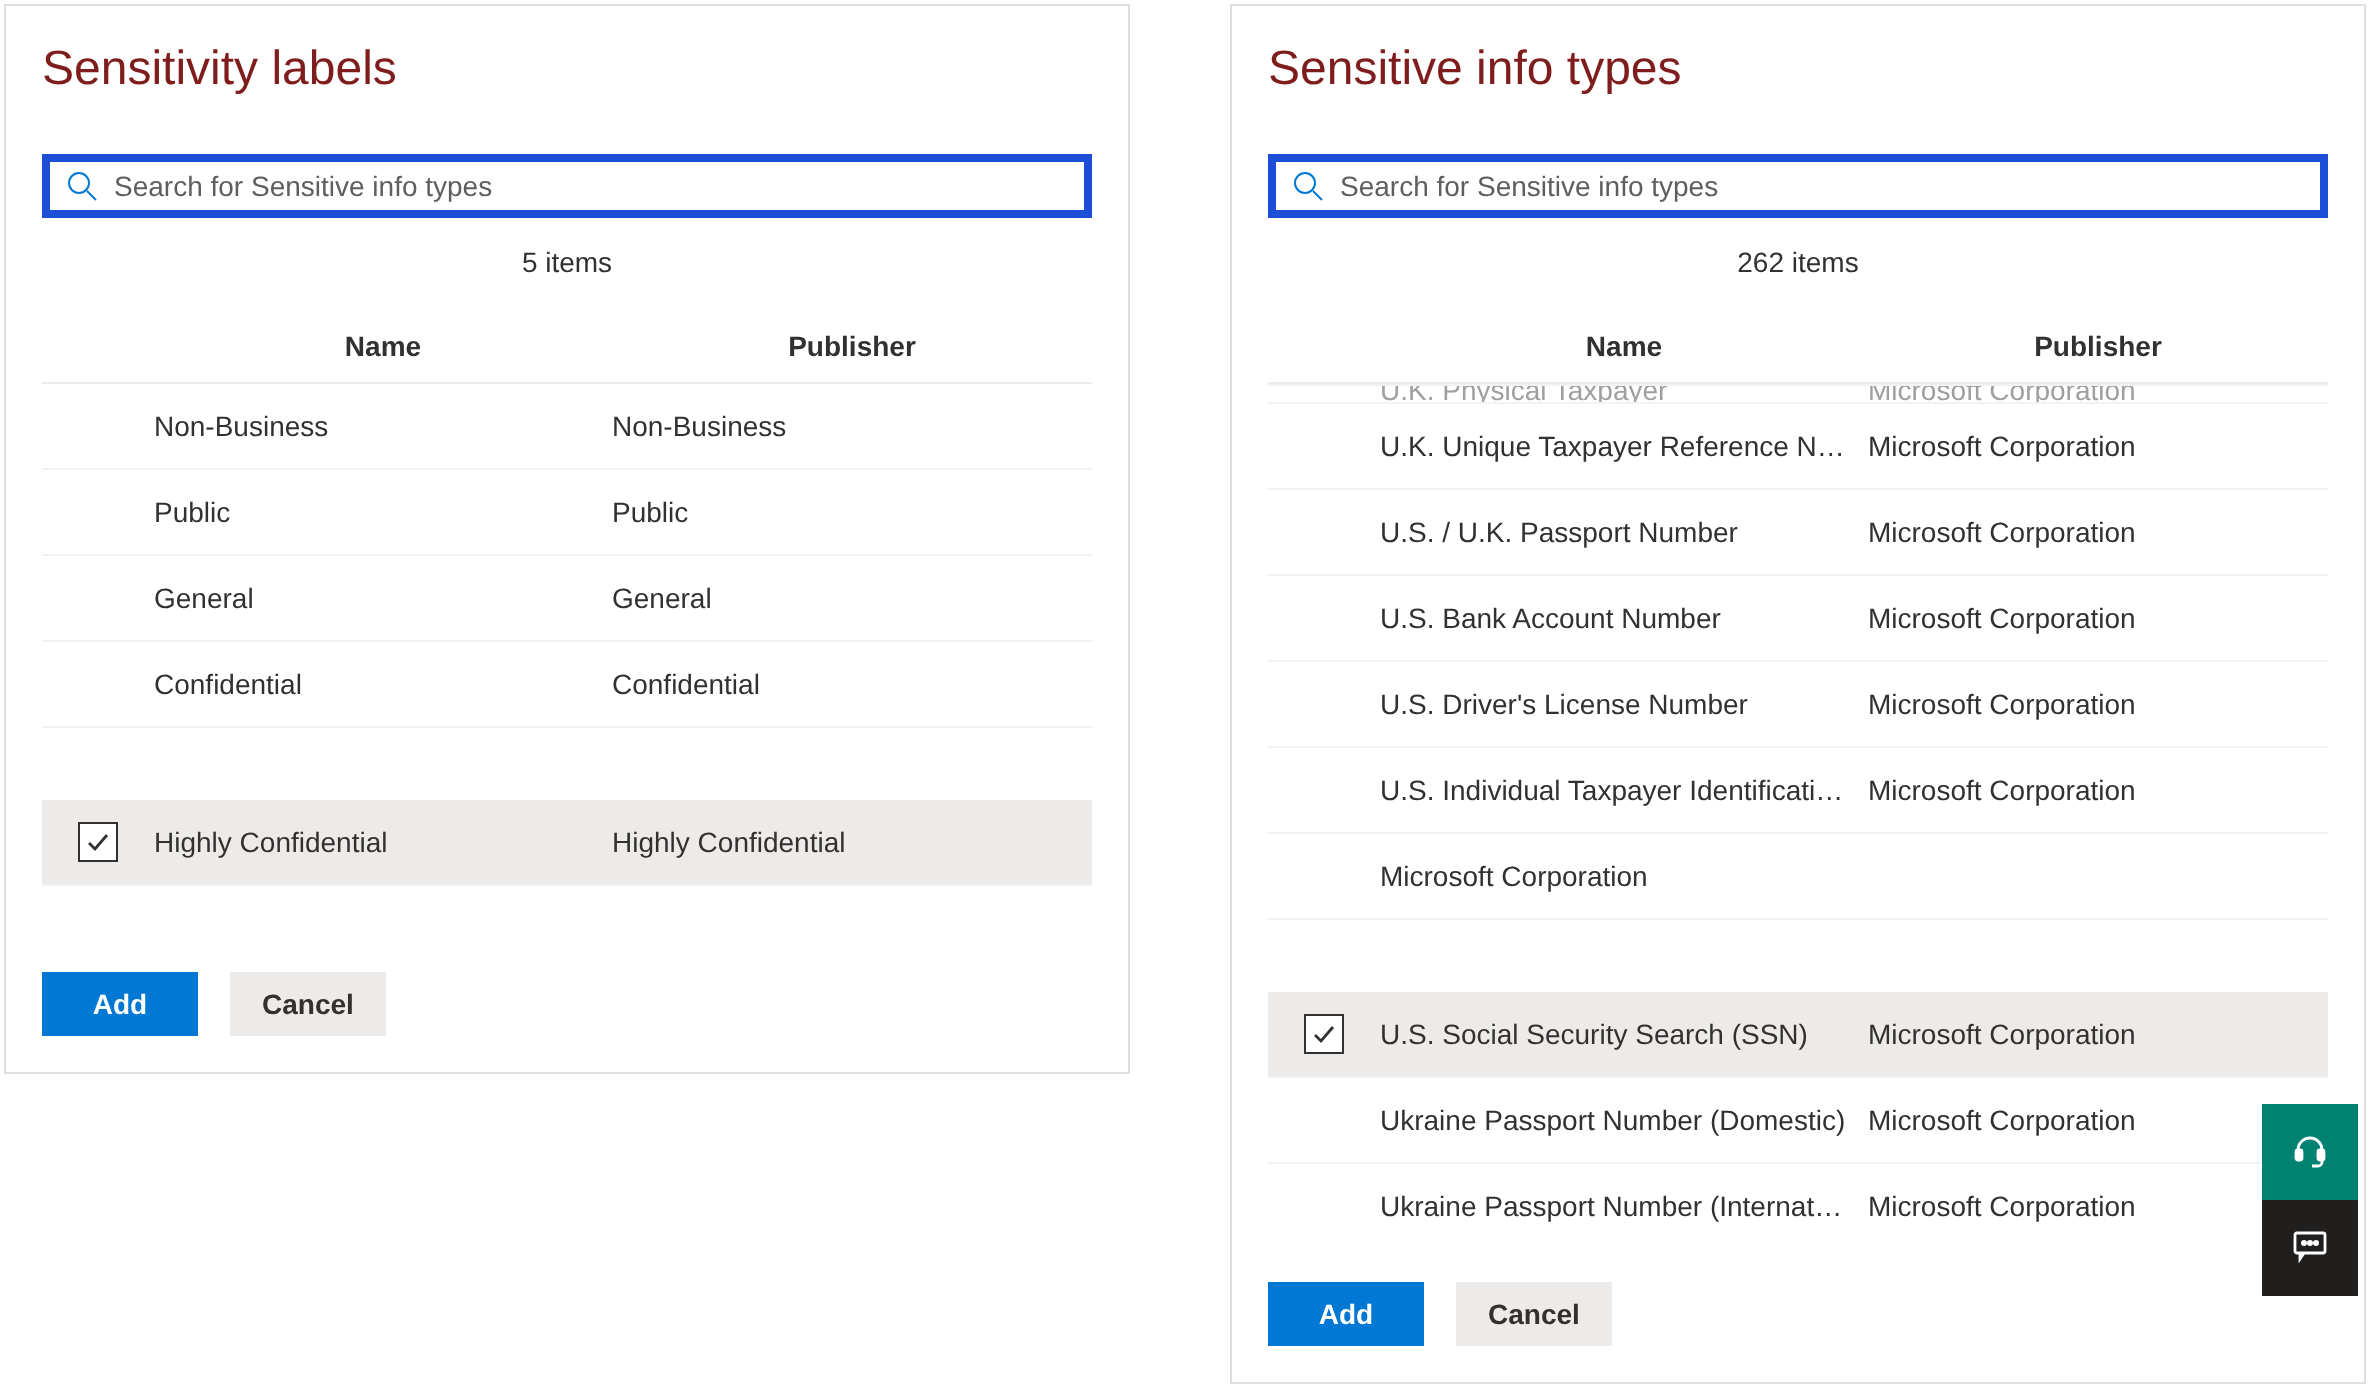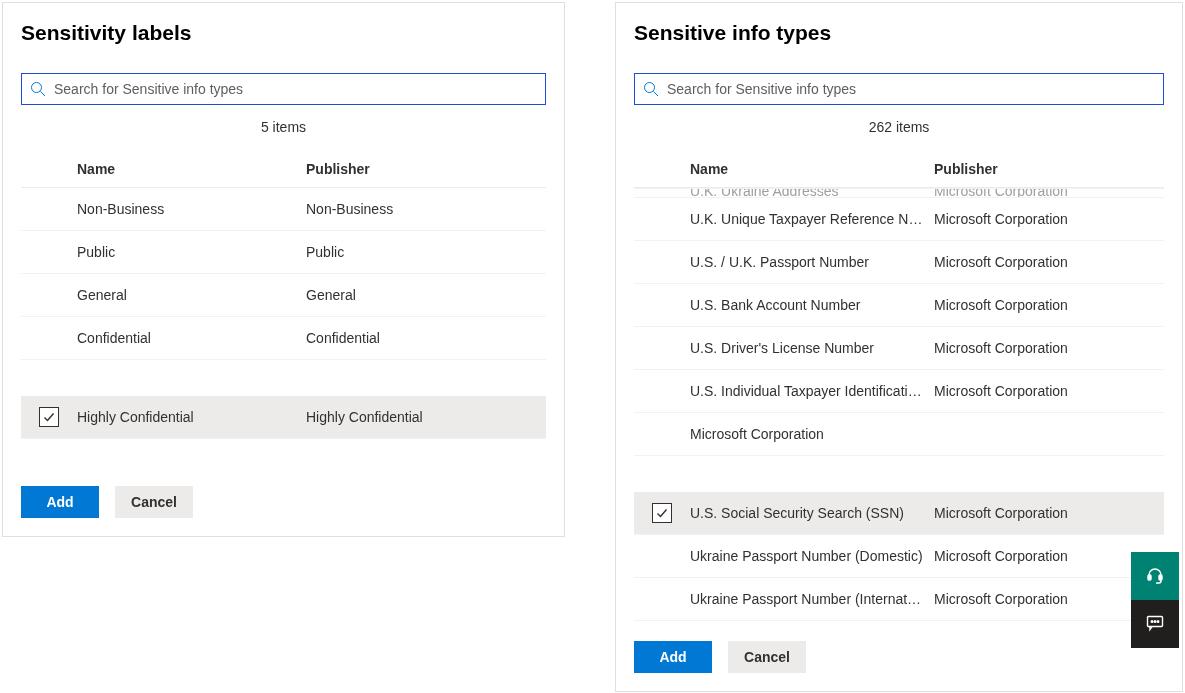--- a/index.html
+++ b/index.html
@@ -24,32 +24,32 @@
     }
     .panel-left {
       width: 566px;
       height: 535px;
     }
     .panel-right {
       width: 568px;
       height: 690px;
     }
     .panel-title {
-      font-size: 21px;
-      font-weight: 700;
+      font-size: 24px;
+      font-weight: 400;
       padding: 18px 18px 0 18px;
-      color: #000000;
+      color: #7f1d1d;
     }
     .search-wrap {
       padding: 28px 18px 0 18px;
     }
     .search-box {
       display: flex;
       align-items: center;
-      border: 1px solid #1d4ed8;
+      border: 4px solid #1d4ed8;
       height: 32px;
       padding: 0 8px;
     }
     .search-box .icon {
       width: 16px;
       height: 16px;
       margin-right: 8px;
       flex-shrink: 0;
     }
     .search-box input {
@@ -75,20 +75,21 @@
       min-height: 0;
       display: flex;
       flex-direction: column;
     }
     .table-header {
       display: flex;
       border-bottom: 1px solid #edebe9;
       padding: 10px 0;
       font-weight: 600;
       font-size: 14px;
+      text-align: center;
     }
     .col-check {
       width: 56px;
       flex-shrink: 0;
       display: flex;
       align-items: center;
       justify-content: center;
     }
     .col-name {
       flex: 1;
@@ -281,21 +282,21 @@
 
   <div class="table-wrap">
     <div class="table-header">
       <div class="col-check"></div>
       <div class="col-name">Name</div>
       <div class="col-publisher">Publisher</div>
     </div>
     <div class="table-body" id="right-rows">
         <div class="table-row partial">
           <div class="col-check"></div>
-          <div class="col-name truncate">U.K. Ukraine Addresses</div>
+          <div class="col-name truncate">U.K. Physical Taxpayer</div>
           <div class="col-publisher truncate">Microsoft Corporation</div>
         </div>
         <div class="table-row">
           <div class="col-check"></div>
           <div class="col-name truncate">U.K. Unique Taxpayer Reference Number</div>
           <div class="col-publisher truncate">Microsoft Corporation</div>
         </div>
         <div class="table-row">
           <div class="col-check"></div>
           <div class="col-name truncate">U.S. / U.K. Passport Number</div>

